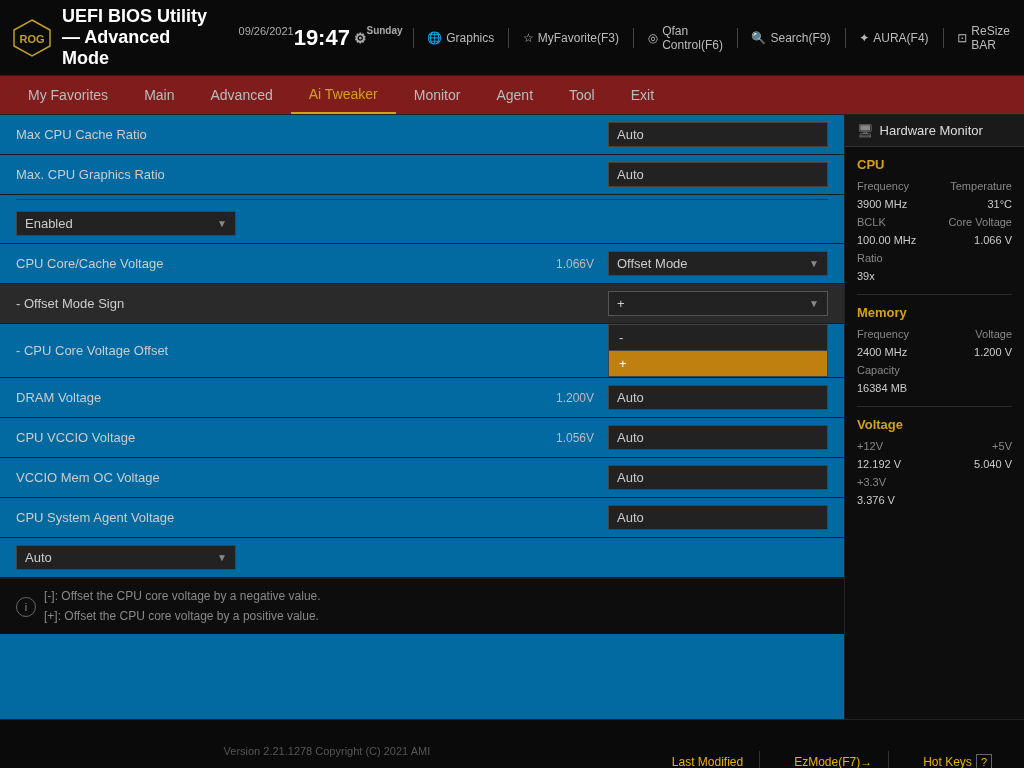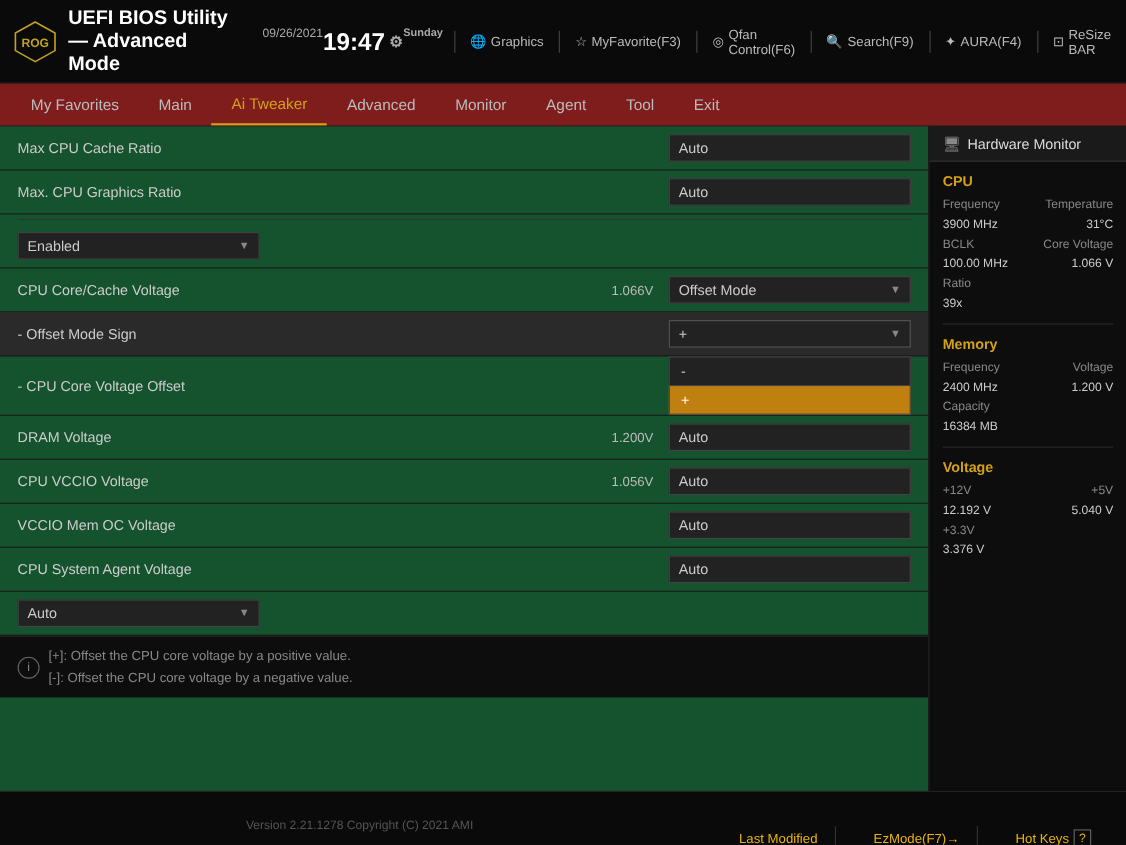--- a/index.html
+++ b/index.html
@@ -97,21 +97,21 @@
 
     
     .main-layout {
       display: flex;
       height: calc(768px - 50px - 42px - 36px - 36px);
     }
 
     
     .content-area {
       flex: 1;
-      background: #14532d;
+      background: #0369a1;
       overflow-y: auto;
       padding: 0;
     }
 
     
     .setting-row {
       display: flex;
       align-items: center;
       padding: 6px 16px;
       border-bottom: 1px solid #1a1a1a;
@@ -336,22 +336,22 @@
     <div class="top-tool-item">
       <span>⊡</span>
       <span>ReSize BAR</span>
     </div>
   </div>
 </div>
 
 <div class="nav-bar">
   <div class="nav-item">My Favorites</div>
   <div class="nav-item">Main</div>
+  <div class="nav-item">Advanced</div>
   <div class="nav-item active">Ai Tweaker</div>
-  <div class="nav-item">Advanced</div>
   <div class="nav-item">Monitor</div>
   <div class="nav-item">Agent</div>
   <div class="nav-item">Tool</div>
   <div class="nav-item">Exit</div>
 </div>
 
 <div class="main-layout">
 
   <div class="content-area">
 
@@ -444,22 +444,22 @@
         <div class="dropdown">
           <span>Auto</span>
           <span class="dropdown-arrow">▼</span>
         </div>
       </div>
     </div>
 
     <div class="info-bar">
       <div class="info-icon">i</div>
       <div class="info-text">
+        <div>[-]: Offset the CPU core voltage by a negative value.</div>
         <div>[+]: Offset the CPU core voltage by a positive value.</div>
-        <div>[-]: Offset the CPU core voltage by a negative value.</div>
       </div>
     </div>
 
   </div>
 
   <div class="right-panel">
     <div class="hw-monitor-title">
       <span class="monitor-icon">🖥</span>
       <span>Hardware Monitor</span>
     </div>

